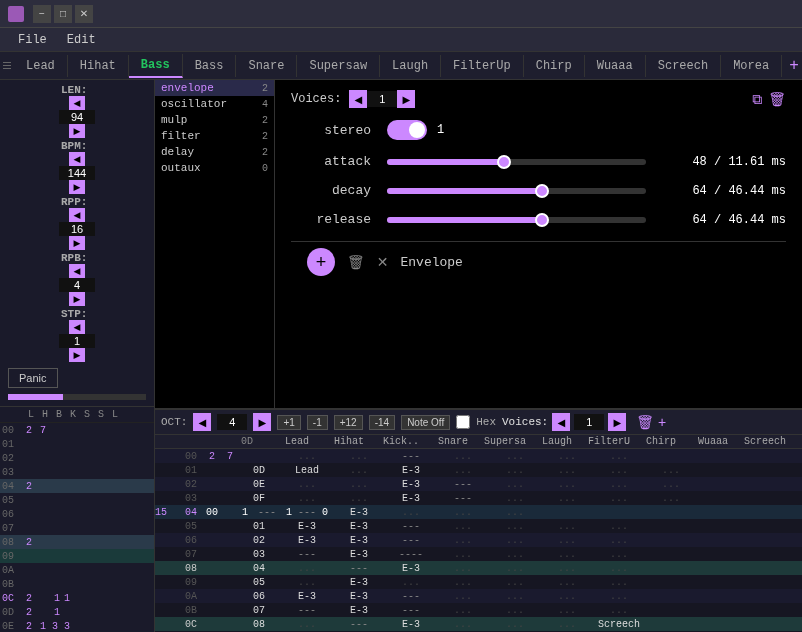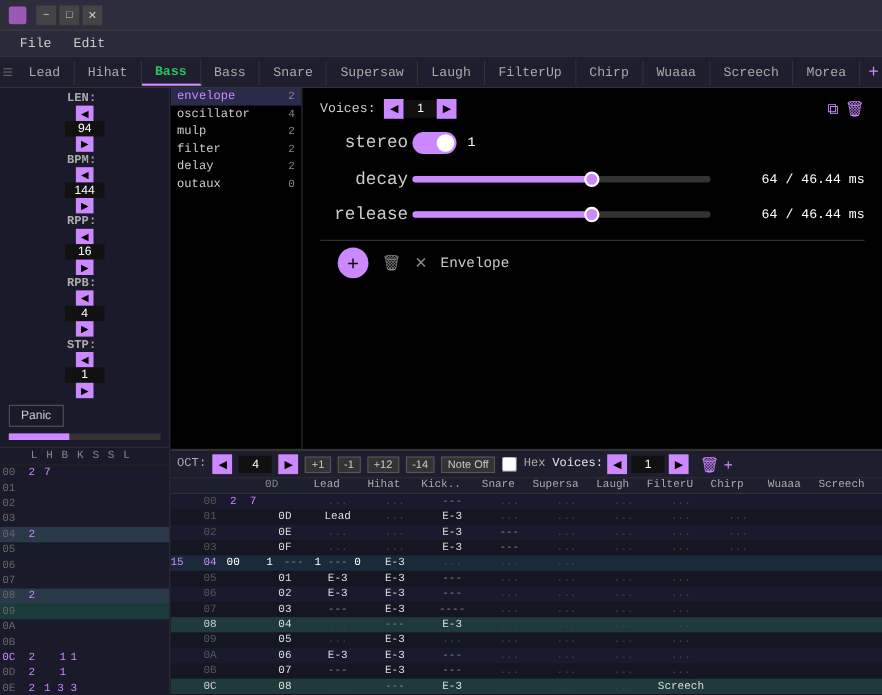--- a/index.html
+++ b/index.html
@@ -254,22 +254,22 @@
     
     .param-row {
       display: flex;
       align-items: center;
       margin-bottom: 14px;
     }
     .param-label {
       width: 80px;
       text-align: right;
       color: #ccc;
-      font-size: 16px;
-      margin-right: 4px;
+      font-size: 13px;
+      margin-right: 16px;
     }
     
     .toggle-switch {
       width: 40px; height: 20px;
       background: #cc88ff;
       border-radius: 10px;
       position: relative;
       cursor: pointer;
     }
     .toggle-knob {
@@ -614,20 +614,28 @@
         </div>
 
         <div class="param-row">
           <span class="param-label">stereo</span>
           <div class="toggle-switch">
             <div class="toggle-knob"></div>
           </div>
           <span class="param-value">1</span>
         </div>
 
+        <div class="param-row">
+          <span class="param-label">attack</span>
+          <div class="slider-container">
+            <div class="slider-fill" style="width:45%"></div>
+            <div class="slider-thumb" style="left:45%"></div>
+          </div>
+          <span class="param-value-text">48 / 11.61 ms</span>
+        </div>
 
         <div class="param-row">
           <span class="param-label">decay</span>
           <div class="slider-container">
             <div class="slider-fill" style="width:60%"></div>
             <div class="slider-thumb" style="left:60%"></div>
           </div>
           <span class="param-value-text">64 / 46.44 ms</span>
         </div>
 

